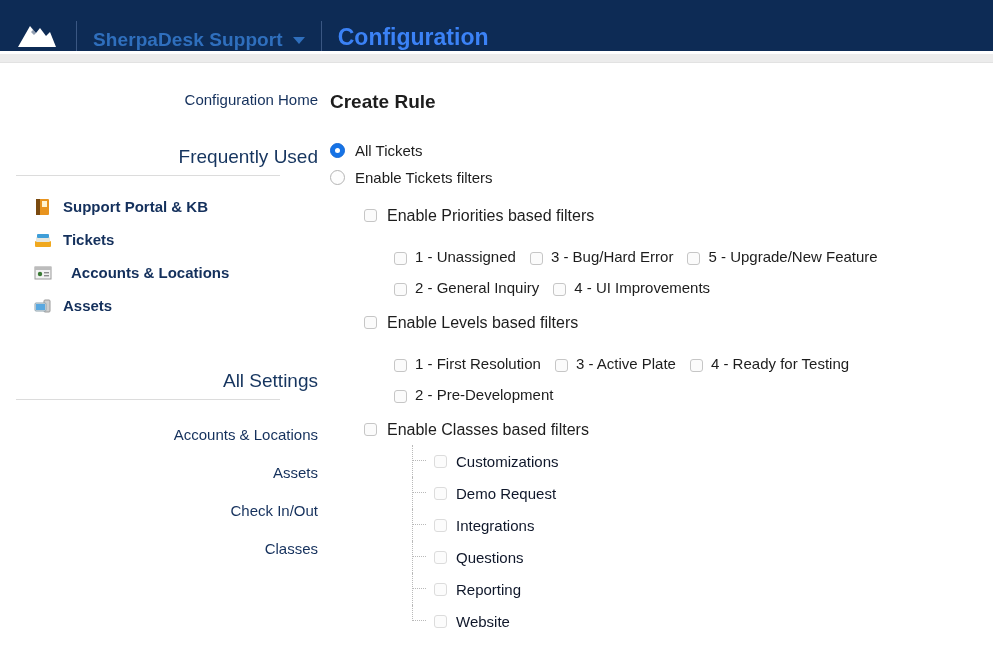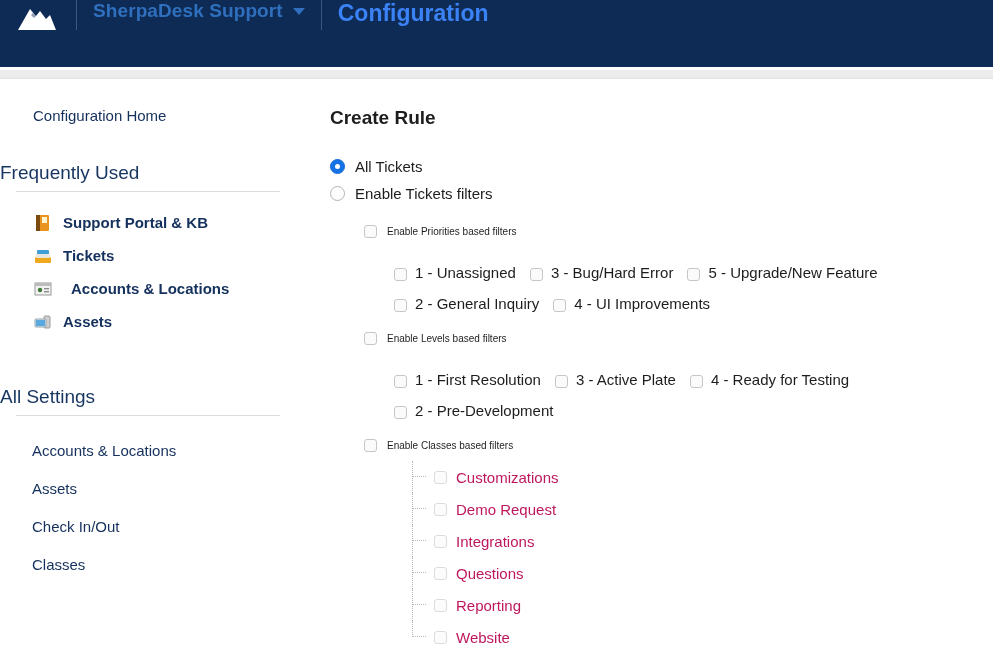--- a/index.html
+++ b/index.html
@@ -10,24 +10,24 @@
     width: 993px;
     height: 668px;
     background: #ffffff;
     font-family: "Liberation Sans", sans-serif;
     color: #1a1a1a;
     overflow: hidden;
   }
 
   
   .topbar {
-    height: 67px;
+    height: 51px;
     background: #0d2b55;
     display: flex;
-    align-items: flex-start;
+    align-items: flex-end;
     padding-left: 14px;
     box-sizing: border-box;
   }
   .logo-mark {
     width: 46px;
     height: 34px;
     display: flex;
     align-items: center;
     justify-content: center;
     flex: none;
@@ -68,20 +68,21 @@
 
   
   .layout { display: flex; height: 589px; }
 
   
   .sidebar {
     width: 318px;
     flex: none;
     padding-top: 28px;
     box-sizing: border-box;
+    text-align: right;
   }
   .side-home {
     font-size: 15px;
     color: #14305c;
     padding-left: 33px;
     margin-bottom: 38px;
     white-space: nowrap;
   }
   .side-section-title {
     font-size: 19px;
@@ -171,21 +172,21 @@
   .cb {
     width: 13px; height: 13px;
     border: 1px solid #c6c6c6;
     border-radius: 3px;
     background: #fbfbfb;
     flex: none;
     box-sizing: border-box;
   }
   .group-head { height: 25px; }
   .group-head .cb { margin-right: 10px; }
-  .group-head .lbl { font-size: 10px; color: #1d1d1d; white-space: nowrap; }
+  .group-head .lbl { font-size: 16px; color: #1d1d1d; white-space: nowrap; }
 
   .opts {
     padding-left: 30px;
     padding-top: 6px;
     display: flex;
     flex-wrap: wrap;
     max-width: 600px;
   }
   .opt {
     display: flex;
@@ -224,21 +225,21 @@
     width: 14px; height: 0;
     border-top: 1px dotted #b9b9b9;
   }
   .tree-row .cb {
     border-color: #dcdcdc;
     background: #fcfcfc;
     margin-right: 9px;
   }
   .tree-row .lbl {
     font-size: 15px;
-    color: #be185d;
+    color: #0f172a;
     white-space: nowrap;
   }
 </style>
 </head>
 <body>
 
 <div class="topbar">
   <div class="logo-mark">
     <svg width="42" height="30" viewBox="0 0 42 30">
       <path d="M2 28 L14 7 L20 14 L24 9 L30 17 L34 13 L40 28 Z" fill="#ffffff"></path>

